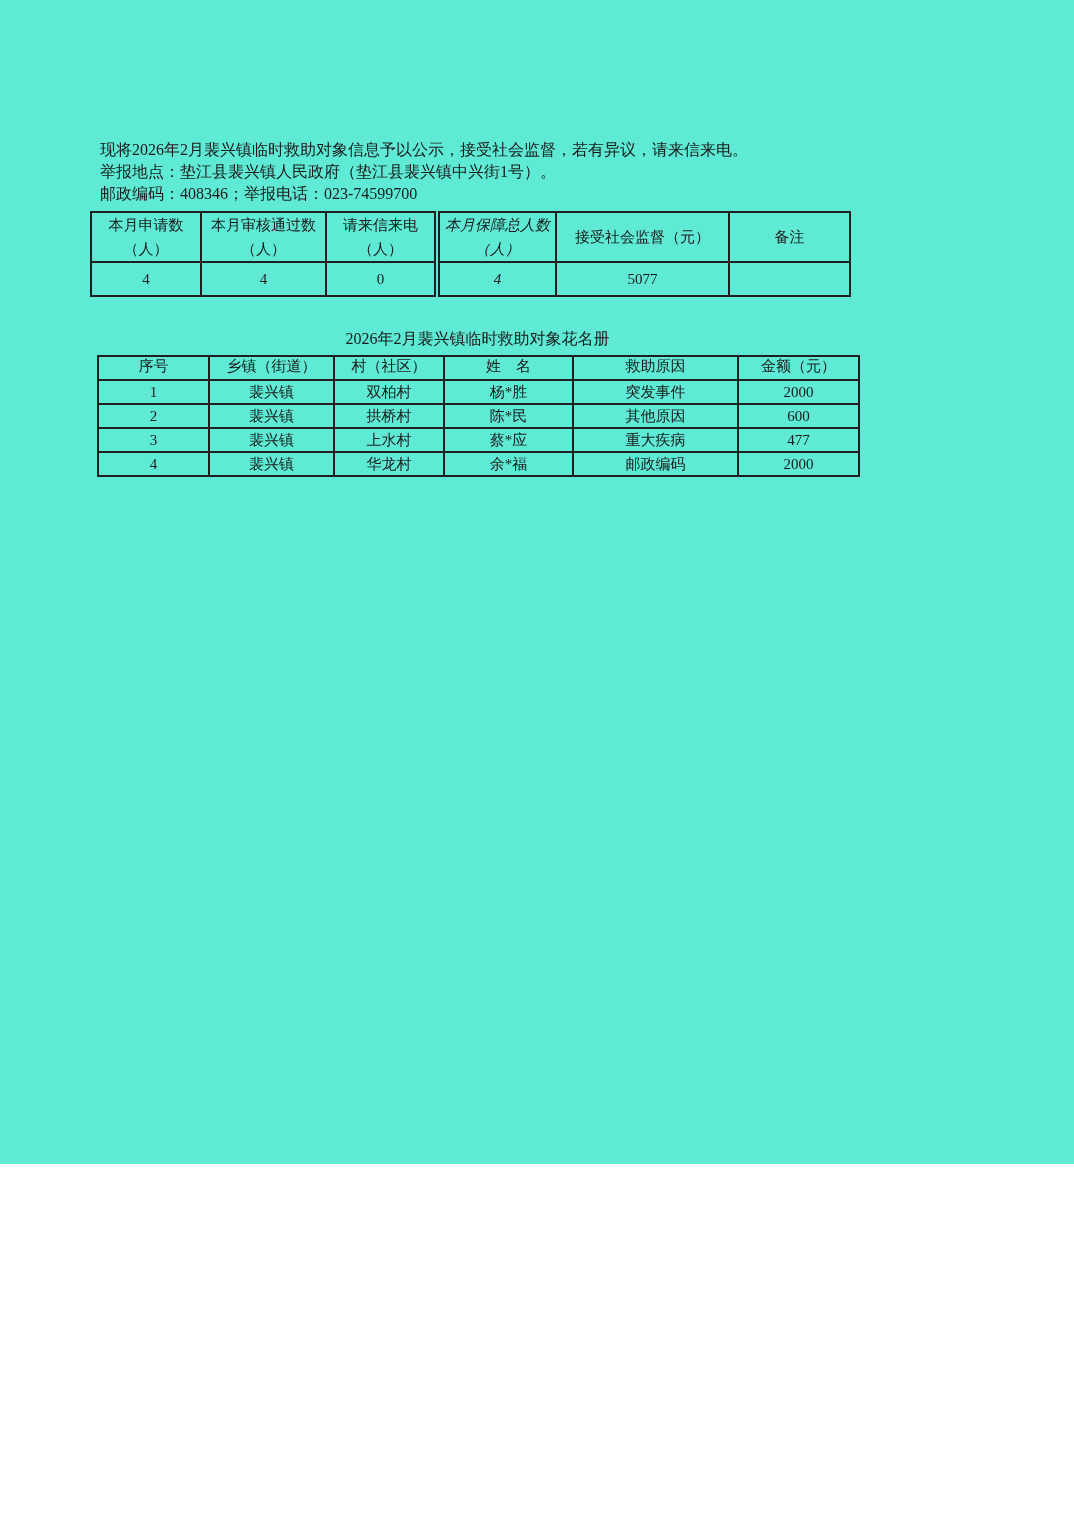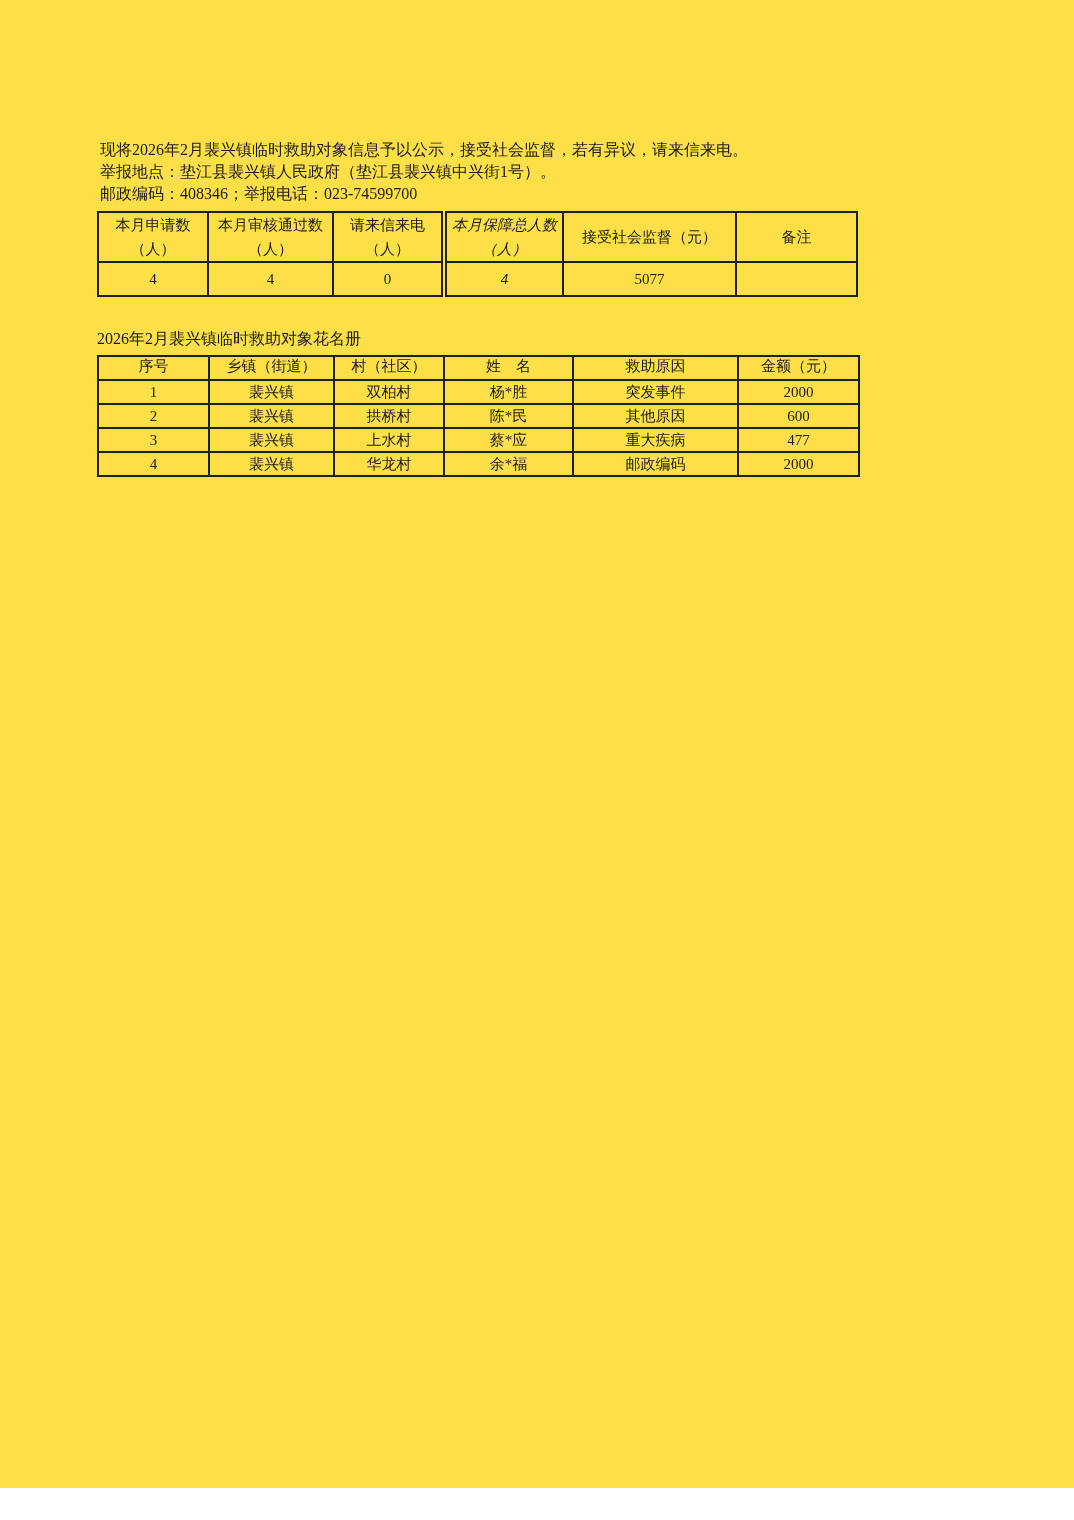--- a/index.html
+++ b/index.html
@@ -1,20 +1,20 @@
 <!DOCTYPE html>
 <html><head>
 <meta charset="utf-8">
 <style>
   html, body { margin: 0; padding: 0; background: #ffffff; }
   .page {
     position: relative;
     width: 1074px;
-    height: 1488px;
-    background: #fde047;
+    height: 1164px;
+    background: #5eead4;
     font-family: "Liberation Serif", "DejaVu Serif", serif;
     color: #1a1a1a;
     overflow: hidden;
   }
   .notice-text {
     position: absolute;
     left: 100px;
     top: 139px;
     font-size: 16px;
     line-height: 22px;
@@ -29,30 +29,31 @@
   }
   th, td {
     border: 2px solid #1f1f1f;
     text-align: center;
     vertical-align: middle;
     font-weight: normal;
     padding: 0 2px;
     overflow: hidden;
   }
 
-  .summary-table { left: 97px; top: 211px; padding-left: 28px; }
+  .summary-table { left: 90px; top: 211px; padding-left: 28px; }
   .summary-table th { height: 48px; line-height: 24px; font-size: 15px; }
   .summary-table td { height: 32px; line-height: 32px; font-size: 15px; }
   .dbl { border-left: 6px double #1f1f1f; font-style: italic; }
 
   .roster-title {
     position: absolute;
     left: 97px;
     top: 329px;
     width: 761px;
+    text-align: center;
     font-size: 16px;
     line-height: 20px;
   }
   .roster-table { left: 97px; top: 355px; }
   .roster-table th { height: 22px; line-height: 22px; font-size: 15px; font-family: Liberation Mono, monospace; }
   .roster-table td { height: 22px; line-height: 22px; font-size: 15px; }
 </style>
 </head>
 <body>
 

